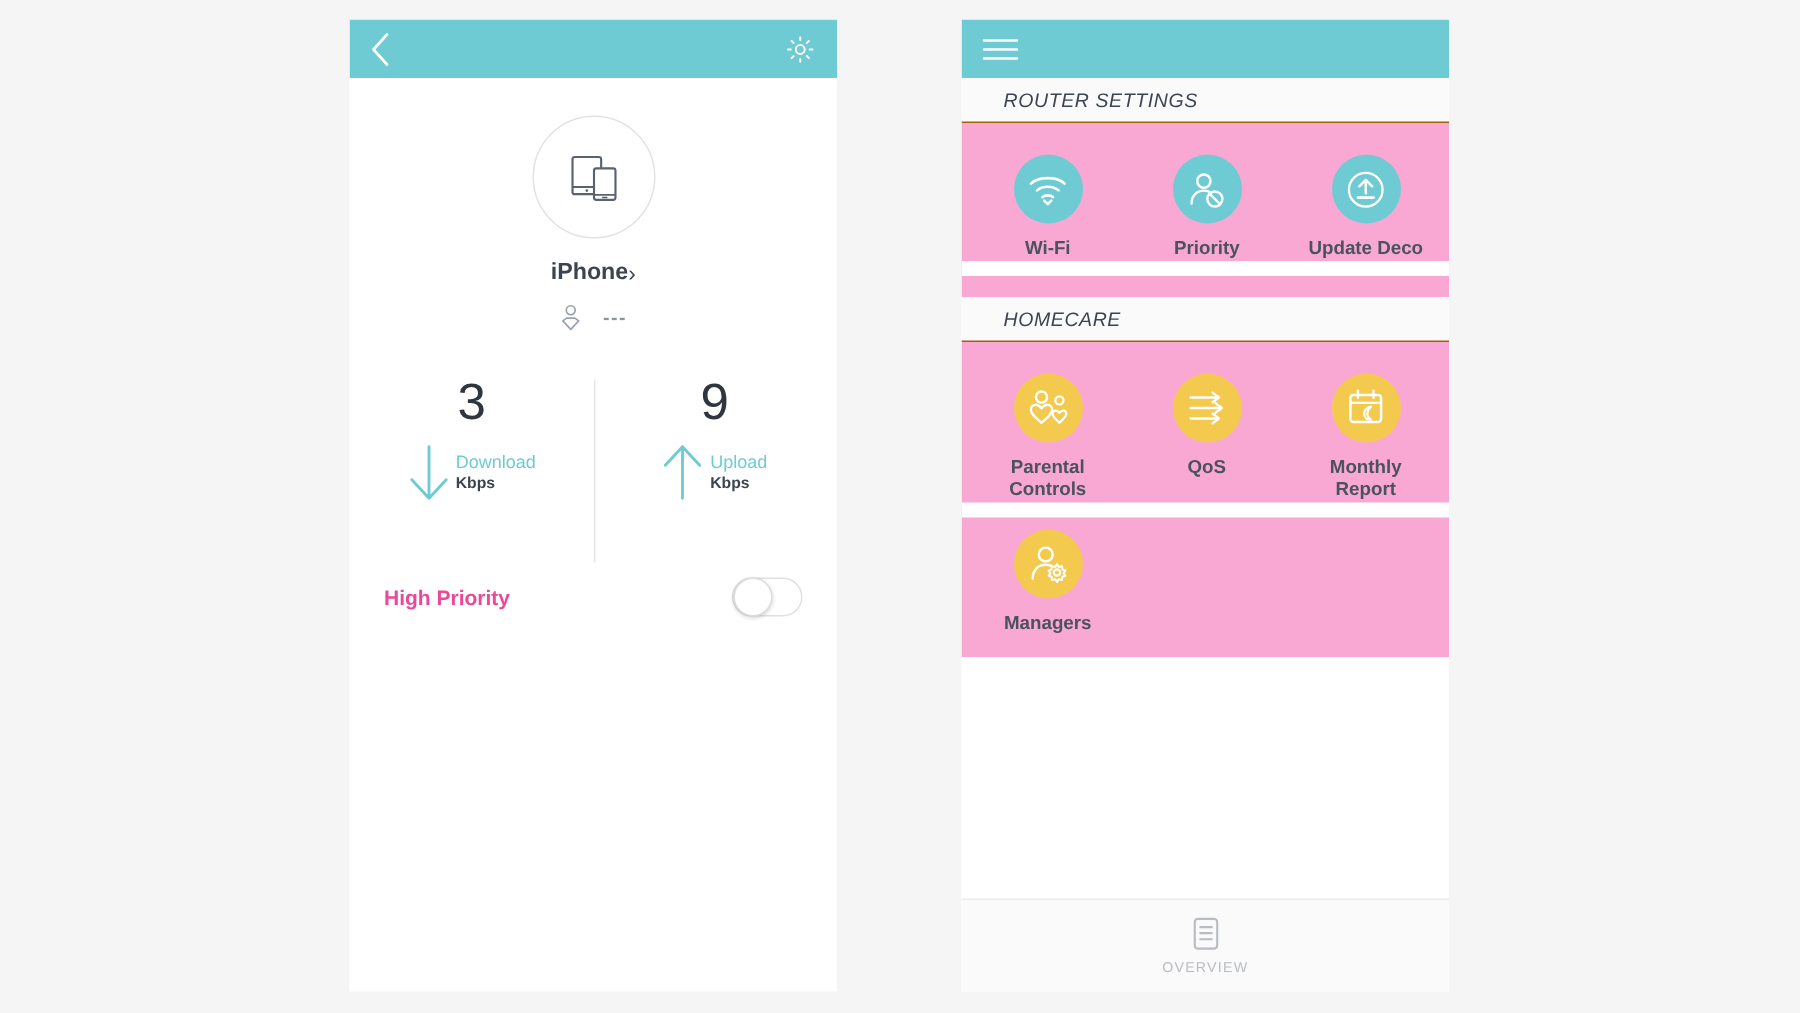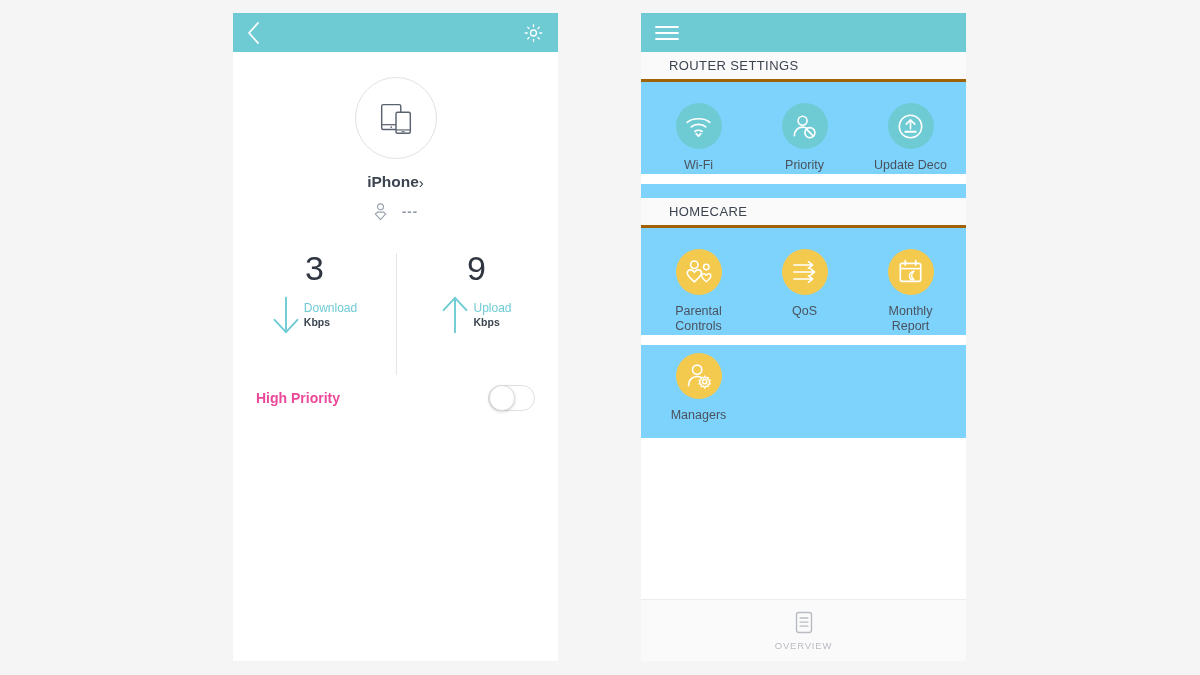--- a/index.html
+++ b/index.html
@@ -137,27 +137,29 @@
   
   .section-head {
     background: #fafafa;
     height: 30px;
     display: flex;
     align-items: center;
     padding-left: 28px;
     font-size: 13px;
     color: #3c4450;
     letter-spacing: 0.4px;
-    border-bottom: 3px solid #a16207;
+    border-bottom: 1px solid #a16207;
+    font-style: italic;
   }
   .tile-grid {
-    background: #7dd3fc;
+    background: #f9a8d4;
     padding: 13px 0 14px 0;
     display: flex;
     flex-wrap: wrap;
+    font-weight: bold;
   }
   .tile {
     width: 97px;
     margin-left: 9px;
     display: flex;
     flex-direction: column;
     align-items: center;
     padding-top: 8px;
   }
   .tile-circle {

